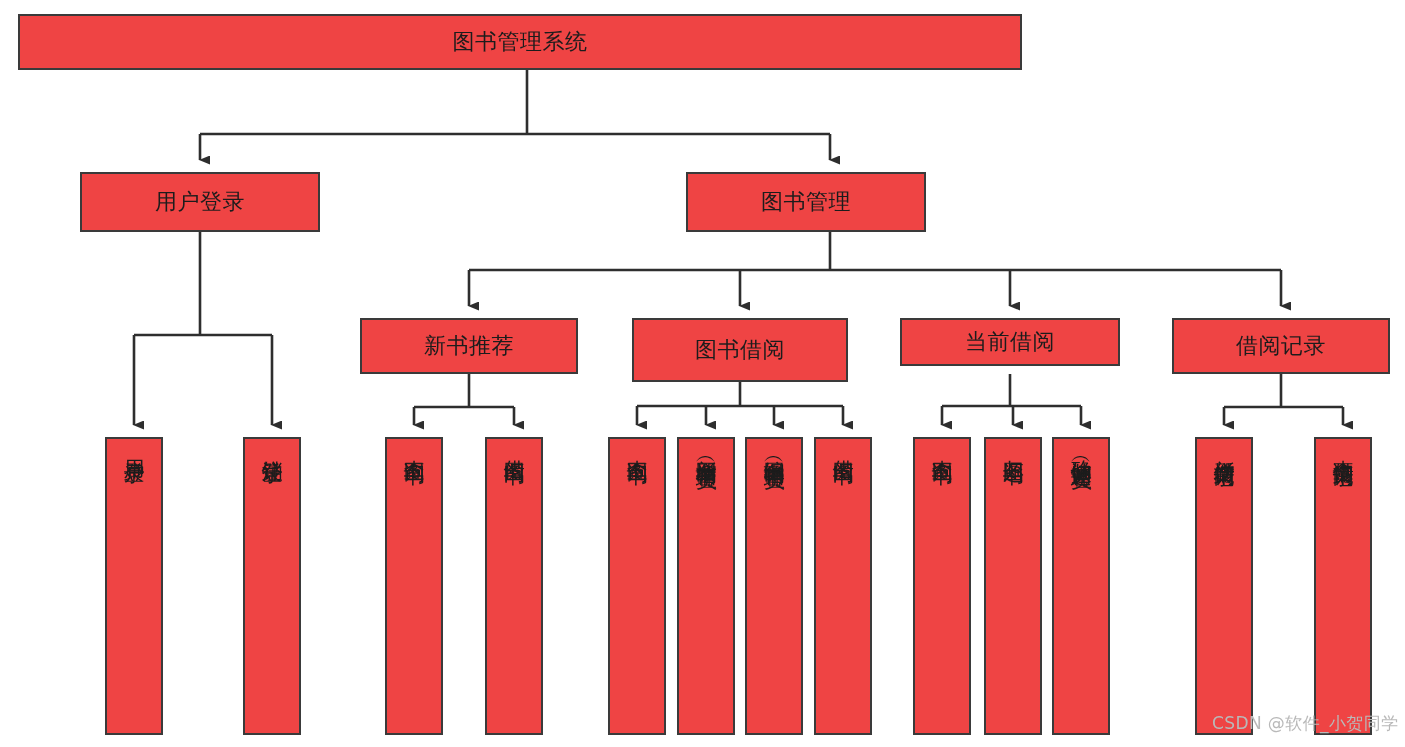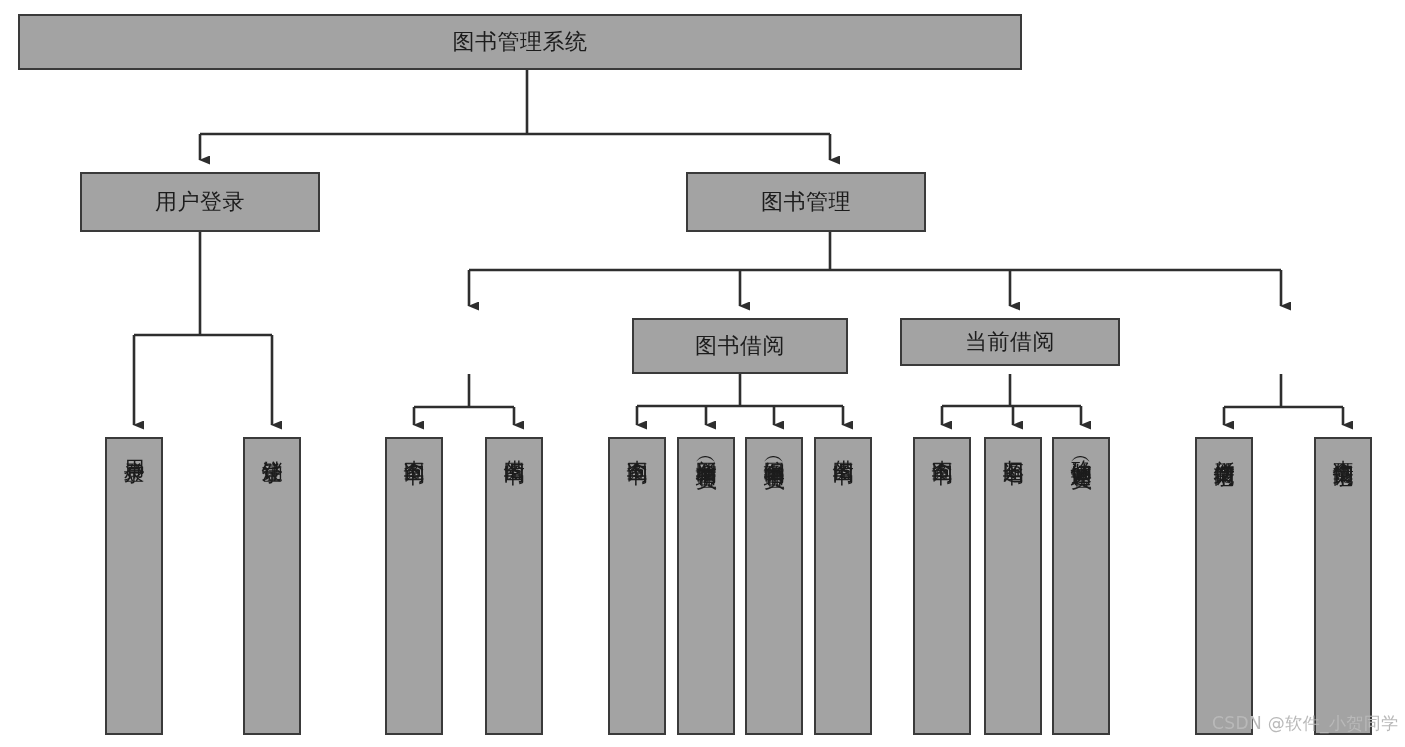--- a/index.html
+++ b/index.html
@@ -24,21 +24,21 @@
     position: absolute;
     left: 0;
     top: 0;
     width: 1405px;
     height: 747px;
     pointer-events: none;
   }
   .node {
     position: absolute;
     box-sizing: border-box;
-    background: #a3a3a3;
+    background: #ef4444;
     border: 2.2px solid #3a3a3a;
     display: flex;
     align-items: center;
     justify-content: center;
   }
   .node-label {
     font-size: 22px;
     line-height: 1.12;
     letter-spacing: 0.5px;
     color: #1c1c1c;
@@ -132,25 +132,31 @@
     <span class="node-label">图书管理系统</span>
   </div>
 
   <div class="node horiz" style="left: 80px; top: 172px; width: 240px; height: 60px;">
     <span class="node-label">用户登录</span>
   </div>
   <div class="node horiz" style="left: 686px; top: 172px; width: 240px; height: 60px;">
     <span class="node-label">图书管理</span>
   </div>
 
-  <div class="node horiz" style="left: 632px; top: 318px; width: 216px; height: 56px;">
+  <div class="node horiz" style="left: 360px; top: 318px; width: 218px; height: 56px;">
+    <span class="node-label">新书推荐</span>
+  </div>
+  <div class="node horiz" style="left: 632px; top: 318px; width: 216px; height: 64px;">
     <span class="node-label">图书借阅</span>
   </div>
   <div class="node horiz" style="left: 900px; top: 318px; width: 220px; height: 48px;">
     <span class="node-label">当前借阅</span>
+  </div>
+  <div class="node horiz" style="left: 1172px; top: 318px; width: 218px; height: 56px;">
+    <span class="node-label">借阅记录</span>
   </div>
 
   <div class="node vert" style="left: 105px; top: 437px; width: 58px; height: 298px;">
     <span class="node-label">用户登录</span>
   </div>
   <div class="node vert" style="left: 243px; top: 437px; width: 58px; height: 298px;">
     <span class="node-label">注销登录</span>
   </div>
   <div class="node vert" style="left: 385px; top: 437px; width: 58px; height: 298px;">
     <span class="node-label">查询图书</span>

